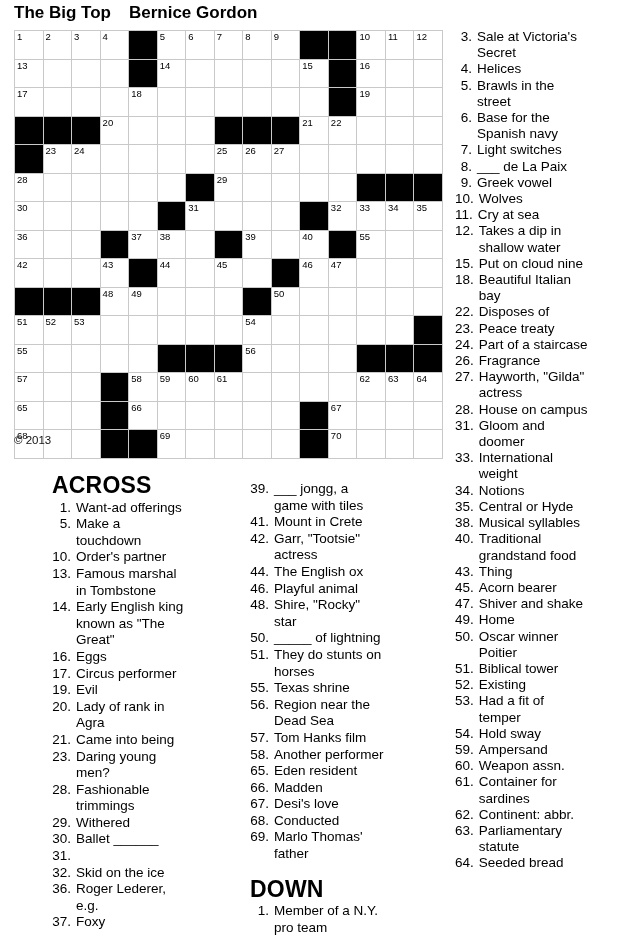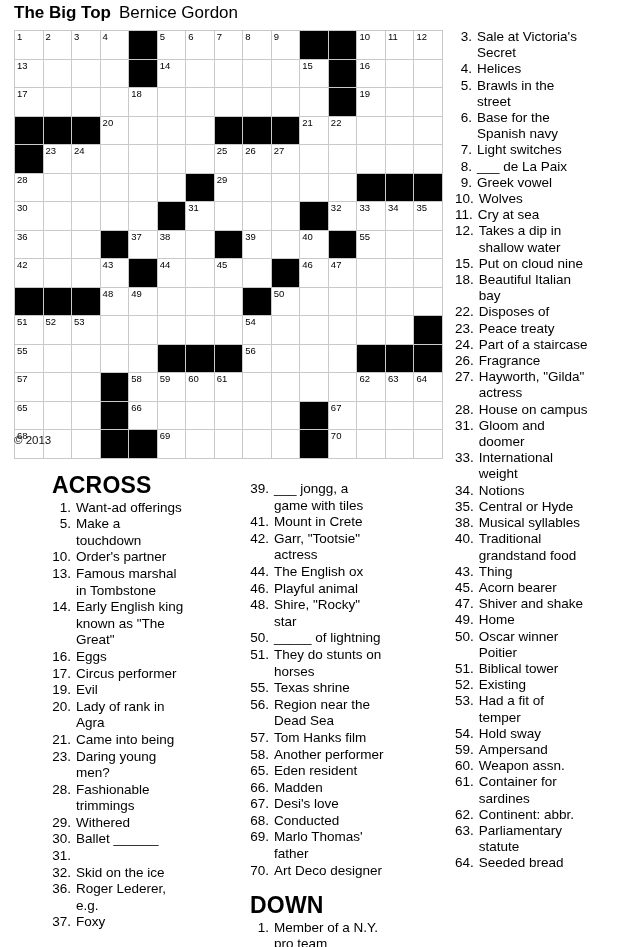--- a/index.html
+++ b/index.html
@@ -6,21 +6,21 @@
   html,body { background:#fff; }
   body {
     position:relative;
     width:620px; height:947px;
     font-family:"Liberation Sans", sans-serif;
     color:#000;
     overflow:hidden;
   }
   .title-bar { position:absolute; left:14px; top:3px; font-size:17px; white-space:nowrap; }
   .title-bar .title { font-weight:bold; }
-  .title-bar .author { font-weight:normal; margin-left:8px; }
+  .title-bar .author { font-weight:bold; margin-left:18px; }
 
   .grid {
     position:absolute; left:14px; top:30px;
     width:429px; height:429px;
     display:grid;
     grid-template-columns:repeat(15,1fr);
     grid-template-rows:repeat(15,1fr);
     gap:1px;
     background:#c9c9c9;
     border:1px solid #c9c9c9;
@@ -578,24 +578,20 @@
       </div>
       <div class="clue">
         <span class="cnum">68.</span>
         <span class="ctxt">Conducted</span>
       </div>
       <div class="clue">
         <span class="cnum">69.</span>
         <span class="ctxt">Marlo Thomas'
 father</span>
       </div>
-      <div class="clue">
-        <span class="cnum">70.</span>
-        <span class="ctxt">Art Deco designer</span>
-      </div>
     </div>
   <div class="clue-heading down-heading-mid">DOWN</div>
   <div id="down-list-1">
       <div class="clue">
         <span class="cnum">1.</span>
         <span class="ctxt">Member of a N.Y.
 pro team</span>
       </div>
     </div>
 </div>

